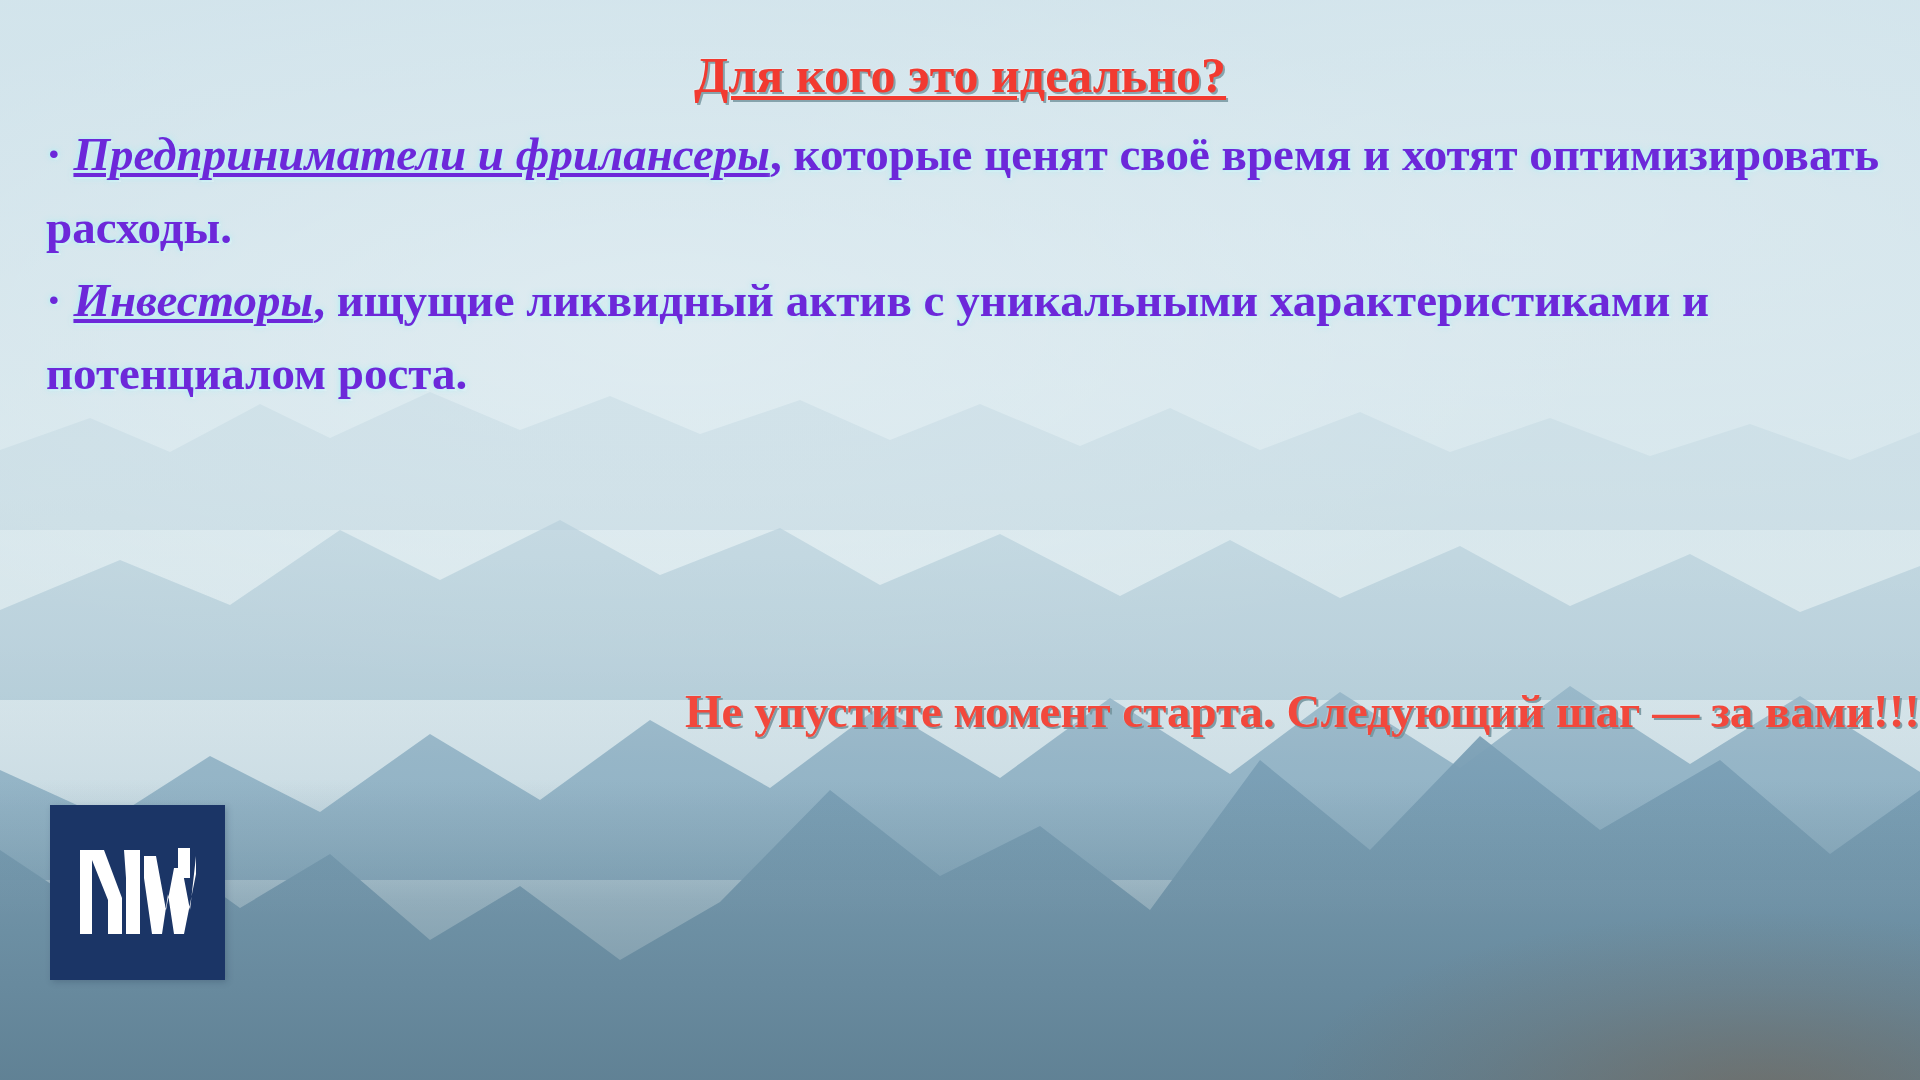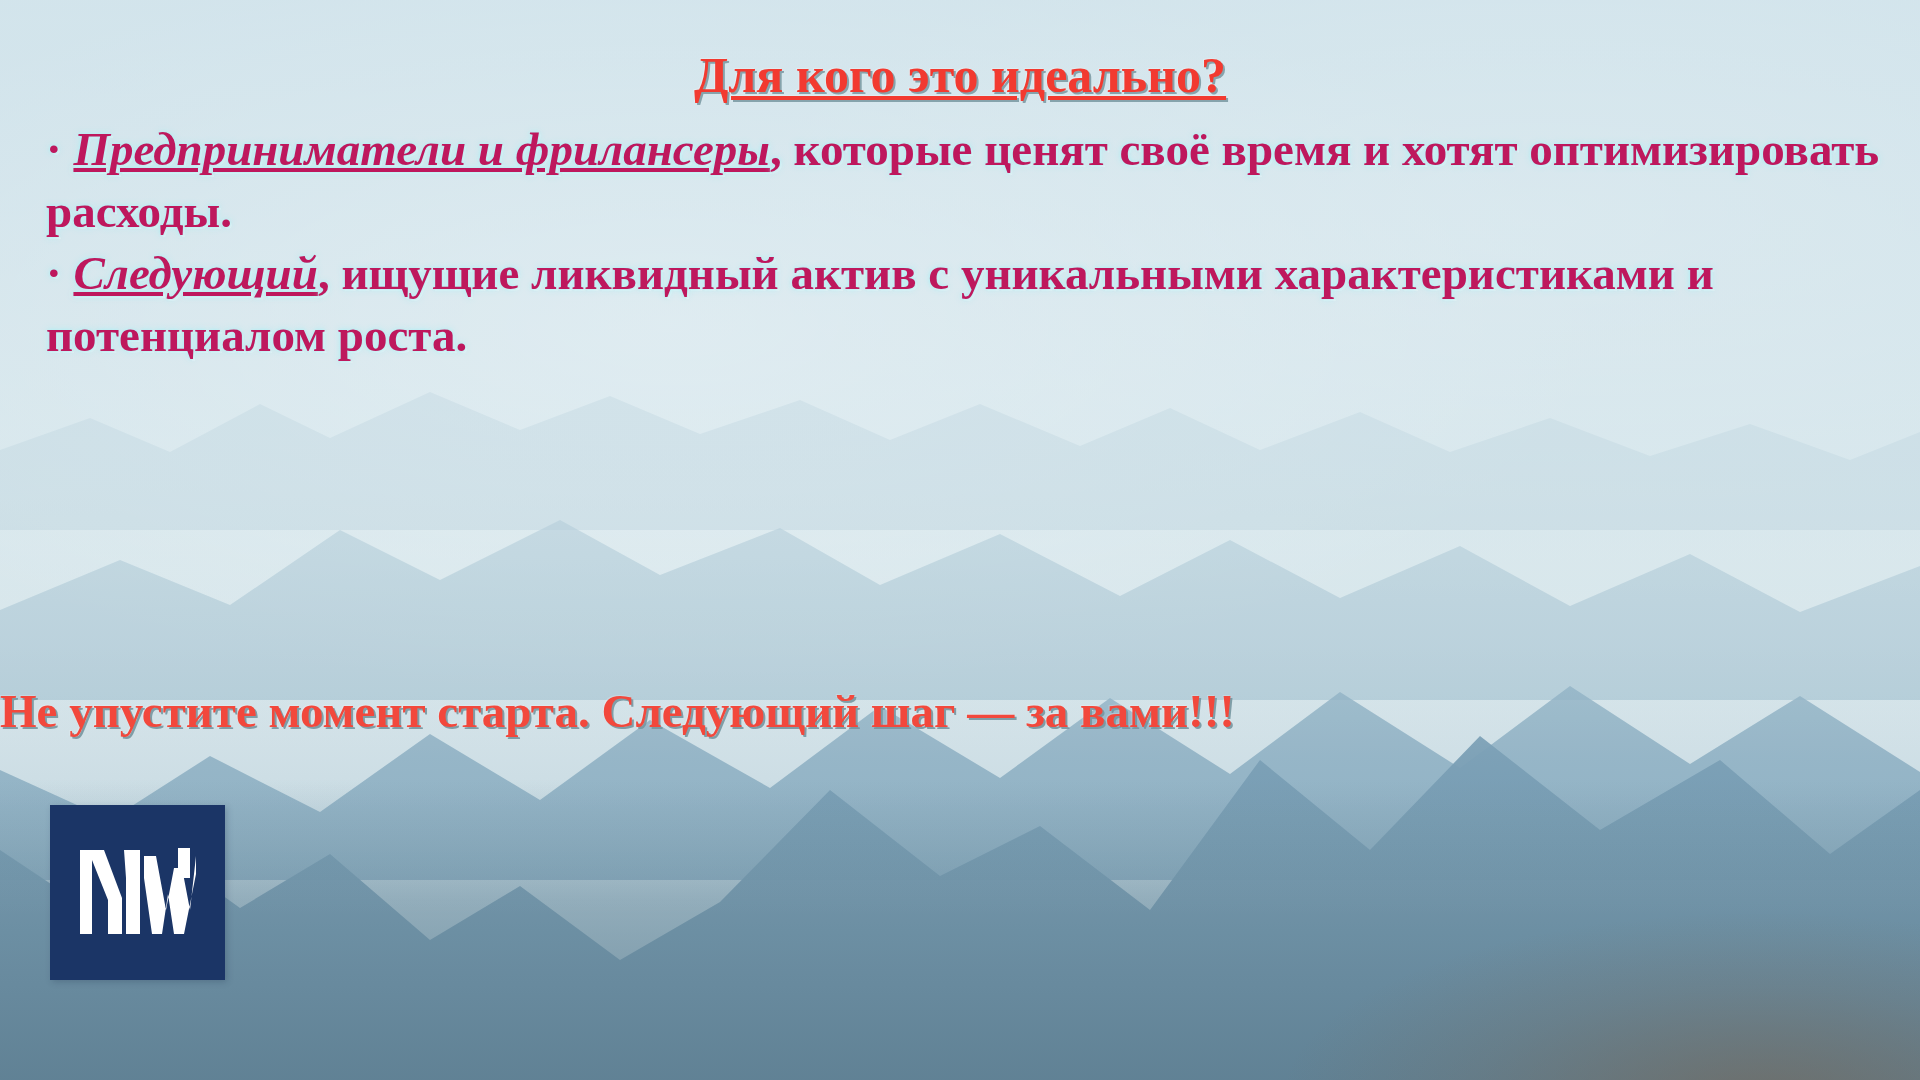--- a/index.html
+++ b/index.html
@@ -101,47 +101,46 @@
     text-shadow: 2px 2px 0 rgba(120,150,160,0.85), -1px -1px 0 rgba(255,255,255,0.25);
     white-space: nowrap;
   }
 
   .bullets {
     position: absolute;
     top: 118px;
     left: 46px;
     width: 1840px;
     font-size: 47px;
-    line-height: 62px;
+    line-height: 73px;
     font-weight: bold;
-    color: #be185d;
+    color: #6d28d9;
     text-shadow: 0 0 7px rgba(175,240,245,0.95),
                  0 0 3px rgba(175,240,245,0.9),
                  2px 2px 0 rgba(255,255,255,0.30);
   }
   .bullets p { margin: 0; }
   .bullets .lead {
     font-style: italic;
     text-decoration: underline;
     text-decoration-thickness: 4px;
     text-underline-offset: 3px;
   }
 
   .cta {
     position: absolute;
     top: 684px;
     left: 0;
     width: 100%;
-    text-align: left;
+    text-align: right;
     font-size: 47px;
     font-weight: bold;
     color: #f2483c;
     text-shadow: 2px 2px 0 rgba(118,150,160,0.9), -1px -1px 0 rgba(255,255,255,0.2);
     white-space: nowrap;
-    padding-right: 10px;
     box-sizing: border-box;
   }
 
   
   .logo {
     position: absolute;
     left: 50px;
     top: 805px;
     width: 175px;
     height: 175px;
@@ -190,21 +189,21 @@
   <div class="bg-overlay"></div>
 
   <div class="content">
 
     <div class="headline">Для кого это идеально?</div>
 
     <div class="bullets">
 
       <p><span>· </span><span class="lead">Предприниматели и фрилансеры</span><span>, которые ценят своё время и хотят оптимизировать расходы.</span></p>
 
-      <p><span>· </span><span class="lead">Следующий</span><span>, ищущие ликвидный актив с уникальными характеристиками и потенциалом роста.</span></p>
+      <p><span>· </span><span class="lead">Инвесторы</span><span>, ищущие ликвидный актив с уникальными характеристиками и потенциалом роста.</span></p>
 
 
     </div>
 
     <div class="cta">Не упустите момент старта. Следующий шаг — за вами!!!</div>
 
     <div class="logo">
       <svg width="120" height="110" viewBox="0 0 120 110">
 
         <path d="M6,12 L26,12 L44,60 L44,96 L30,96 L30,62 L14,22 L14,96 L2,96 L2,12 Z" fill="#ffffff"></path>

